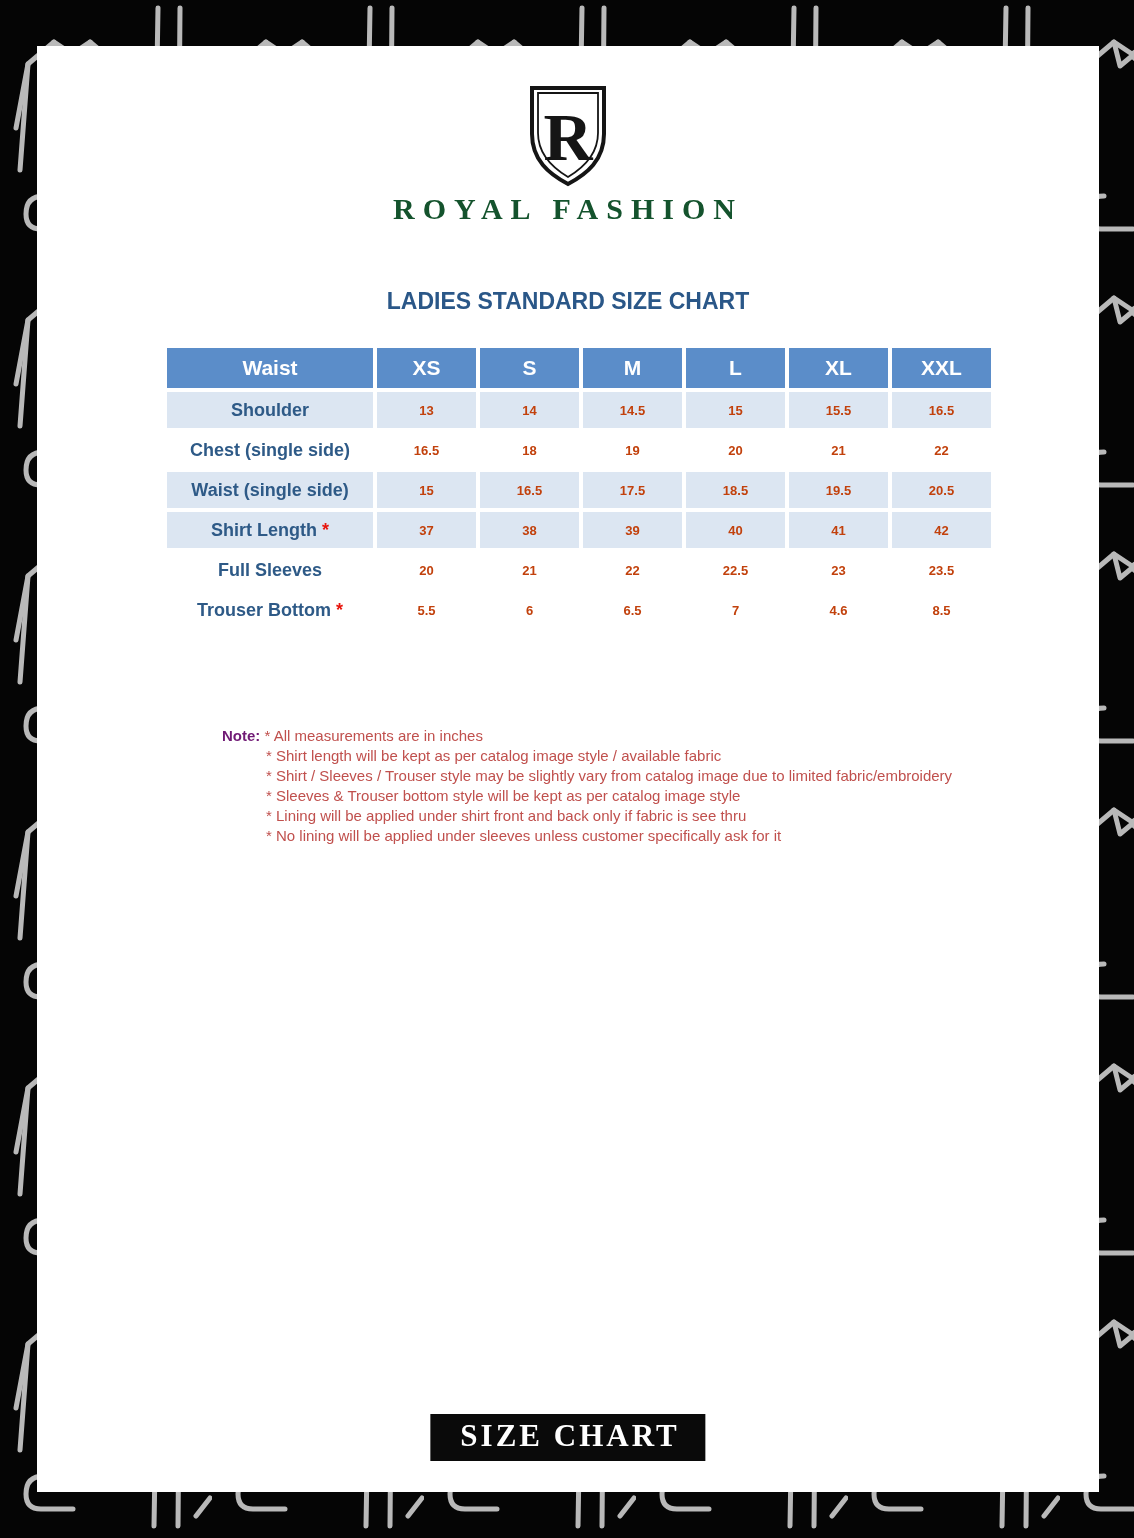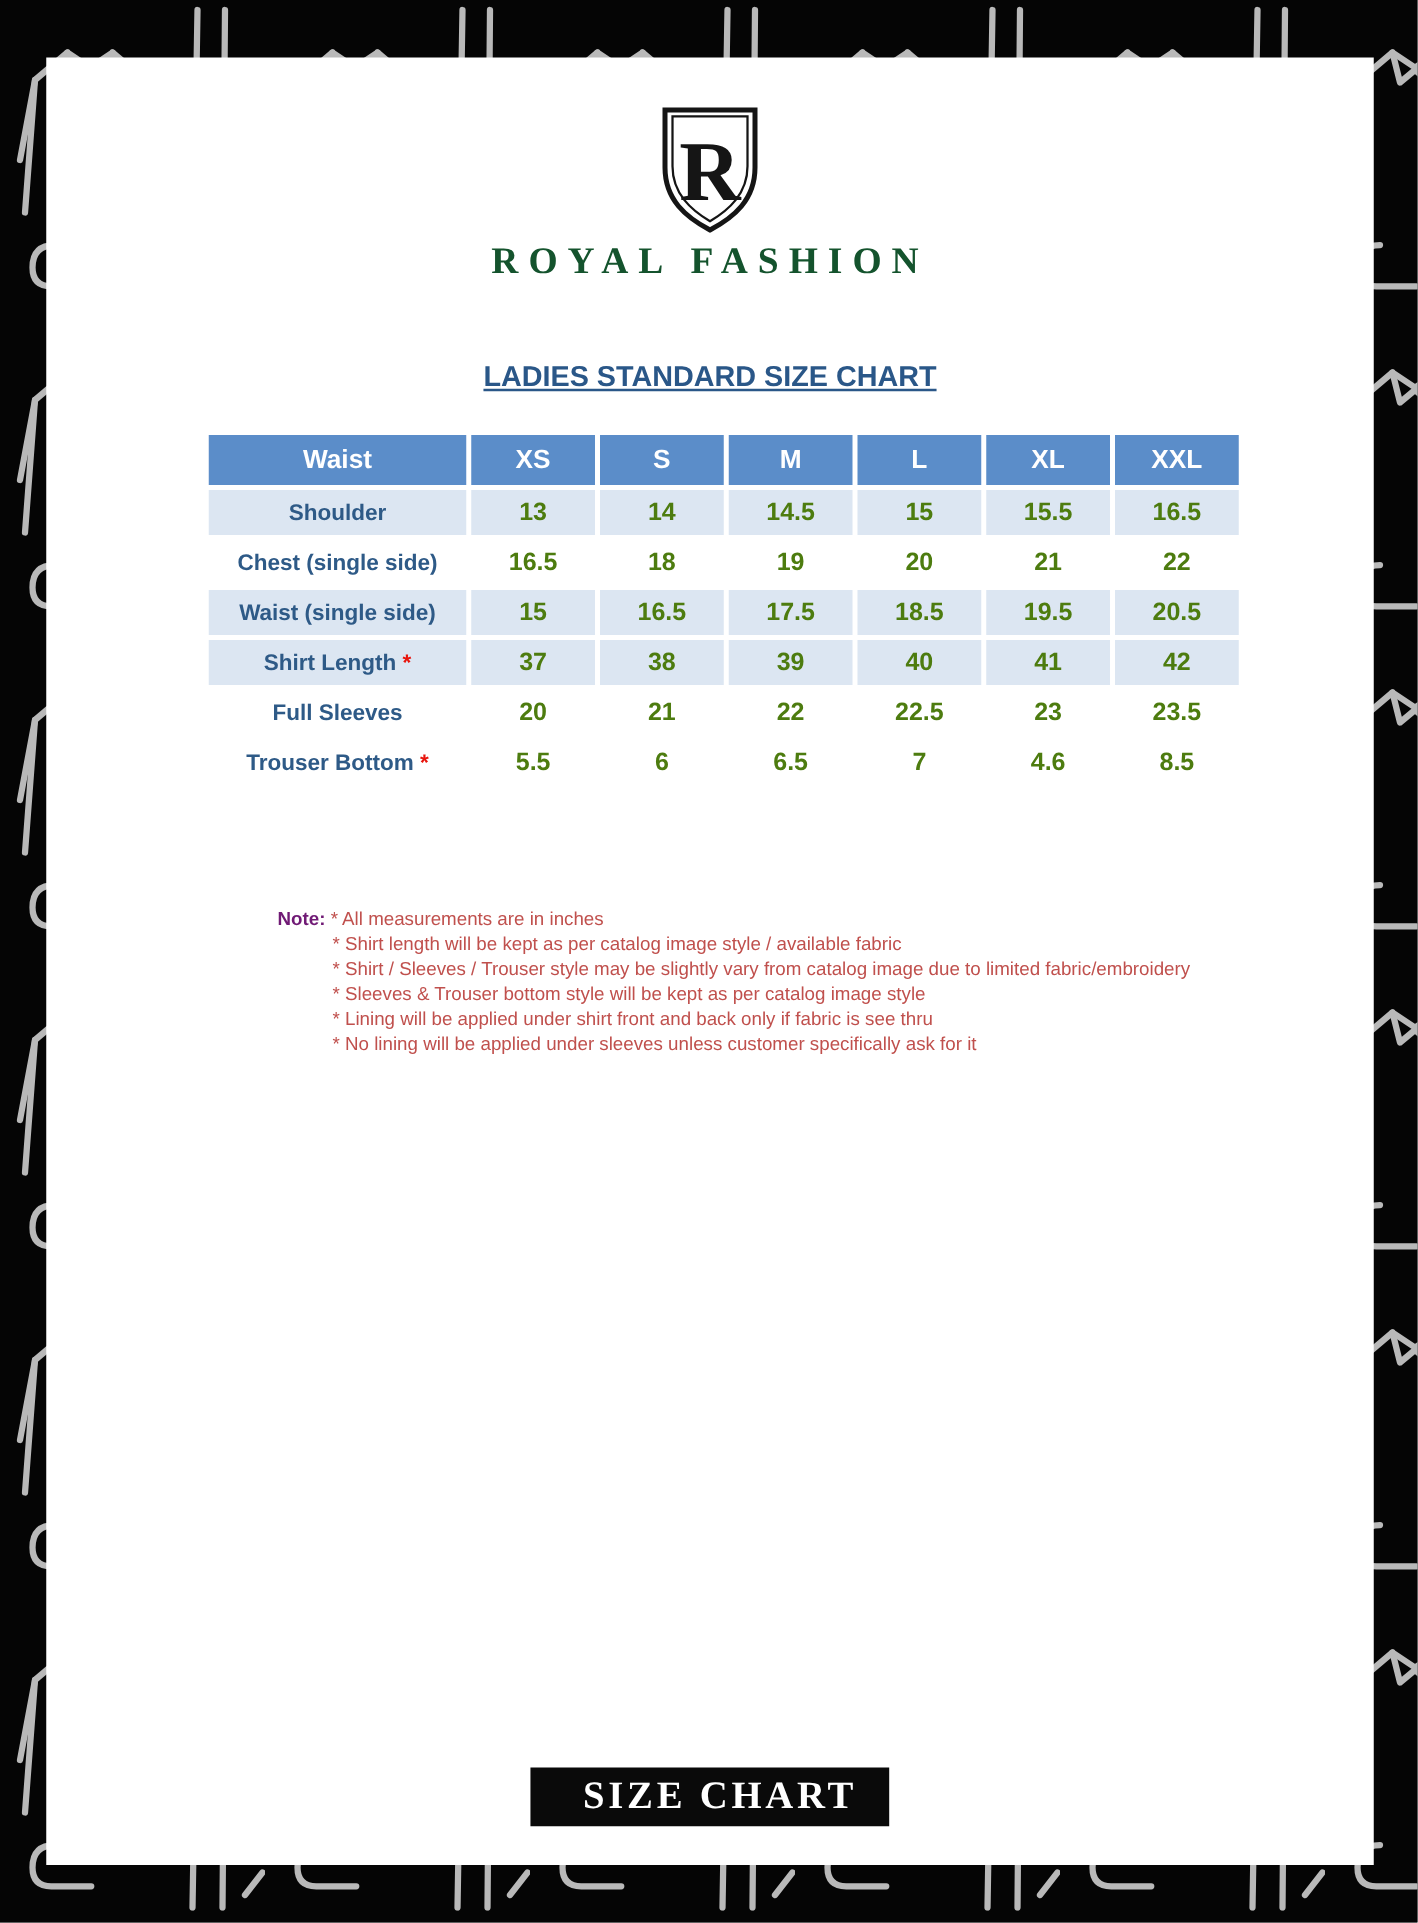--- a/index.html
+++ b/index.html
@@ -15,57 +15,57 @@
   
   .logo-wrap{position:absolute;top:38px;left:0;right:0;text-align:center;}
   .brand-name{
     position:absolute;top:146px;left:0;right:0;text-align:center;
     font-family:"Liberation Serif",serif;font-size:30px;line-height:34px;
     letter-spacing:8px;color:#14532d;font-weight:600;
   }
   
   .page-title{
     position:absolute;top:241px;left:0;right:0;margin:0;text-align:center;
-    font-size:23px;line-height:28px;font-weight:bold;color:#2a5788;text-decoration:underline;
+    font-size:23px;line-height:28px;font-weight:bold;color:#2a5788;
   }
   
   .table-wrap{position:absolute;left:126px;top:298px;width:832px;}
   table.sizes{
     width:832px;table-layout:fixed;border-collapse:separate;border-spacing:4px;
     background:transparent;
   }
   table.sizes th,table.sizes td{
     text-align:center;vertical-align:middle;padding:0 2px;
   }
   table.sizes thead th{
     background:#5b8dc9;color:#ffffff;font-size:21px;font-weight:bold;height:40px;
   }
   table.sizes tbody th{
     font-size:18px;font-weight:bold;color:#2e5a87;height:28px;
   }
   table.sizes tbody td{
-    font-size:20px;font-weight:bold;color:#4d7c0f;height:36px;
+    font-size:13px;font-weight:bold;color:#c2410c;height:36px;
   }
   table.sizes tbody tr.alt th,table.sizes tbody tr.alt td{background:#dce6f2;}
   table.sizes tbody tr:not(.alt) th,table.sizes tbody tr:not(.alt) td{background:#ffffff;}
   .star{color:#e8150d;font-weight:bold;}
   
   .notes{
     position:absolute;left:185px;top:680px;width:800px;
     font-size:15px;line-height:20px;color:#c0504d;
   }
   .note-line{padding-left:44px;}
   .note-line.first{padding-left:0;}
   .note-label{font-weight:bold;color:#701a75;}
   
   .banner{
     position:absolute;top:1368px;left:50%;transform:translateX(-50%);
     background:#0a0a0a;color:#ffffff;
     font-family:"Liberation Serif",serif;font-size:31px;font-weight:bold;
-    letter-spacing:3px;padding:4px 26px 7px 42px;white-space:nowrap;
+    letter-spacing:3px;padding:4px 26px 7px 30px;white-space:nowrap;
   }
 </style>
 </head>
 <body>
 
 <svg class="bg" width="1134" height="1538" viewBox="0 0 1134 1538" aria-hidden="true">
   <defs>
     <pattern id="doodle" width="212" height="256" patternUnits="userSpaceOnUse">
       <rect width="212" height="256" fill="#050505"></rect>
       <g stroke="#c9c9c9" stroke-width="5" fill="none" stroke-linecap="round" stroke-linejoin="round" opacity="0.92">

